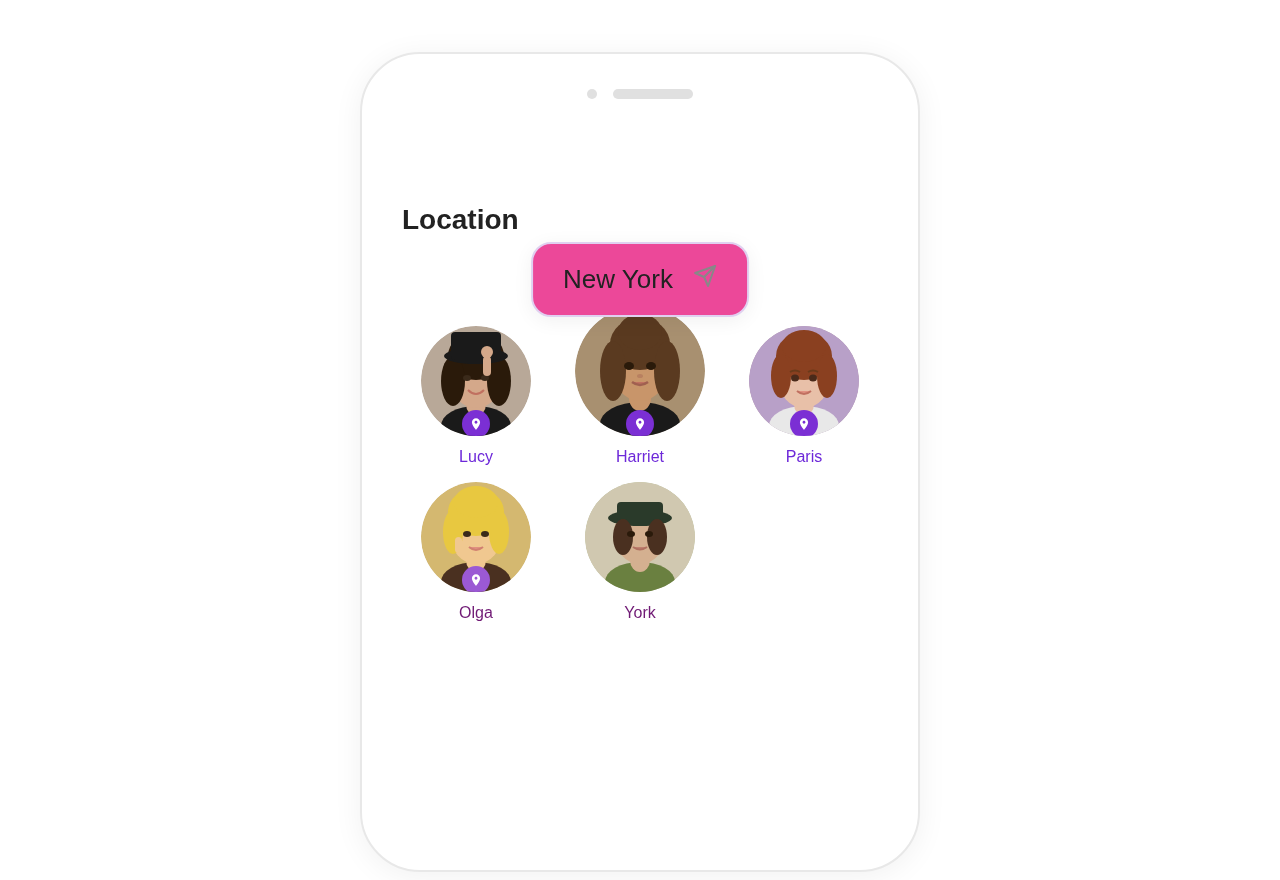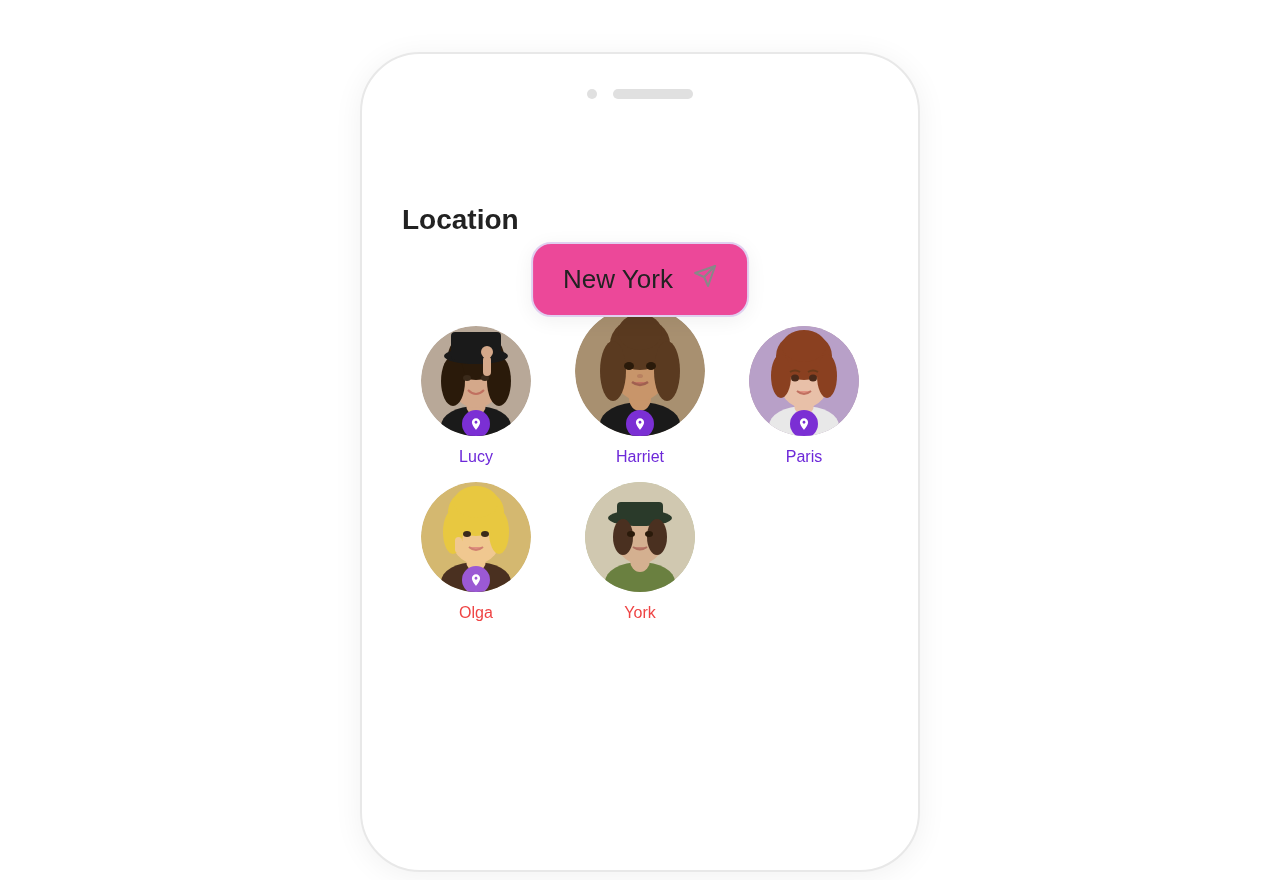--- a/index.html
+++ b/index.html
@@ -133,21 +133,21 @@
     }
 
     .location-pin svg {
       width: 14px;
       height: 14px;
       fill: white;
     }
 
     .user-name {
       font-size: 16px;
-      color: #ef4444;
+      color: #701a75;
       margin-top: 6px;
       text-align: center;
     }
 
     .user-name.active {
       color: #6d28d9;
       font-weight: 500;
     }
 
     

